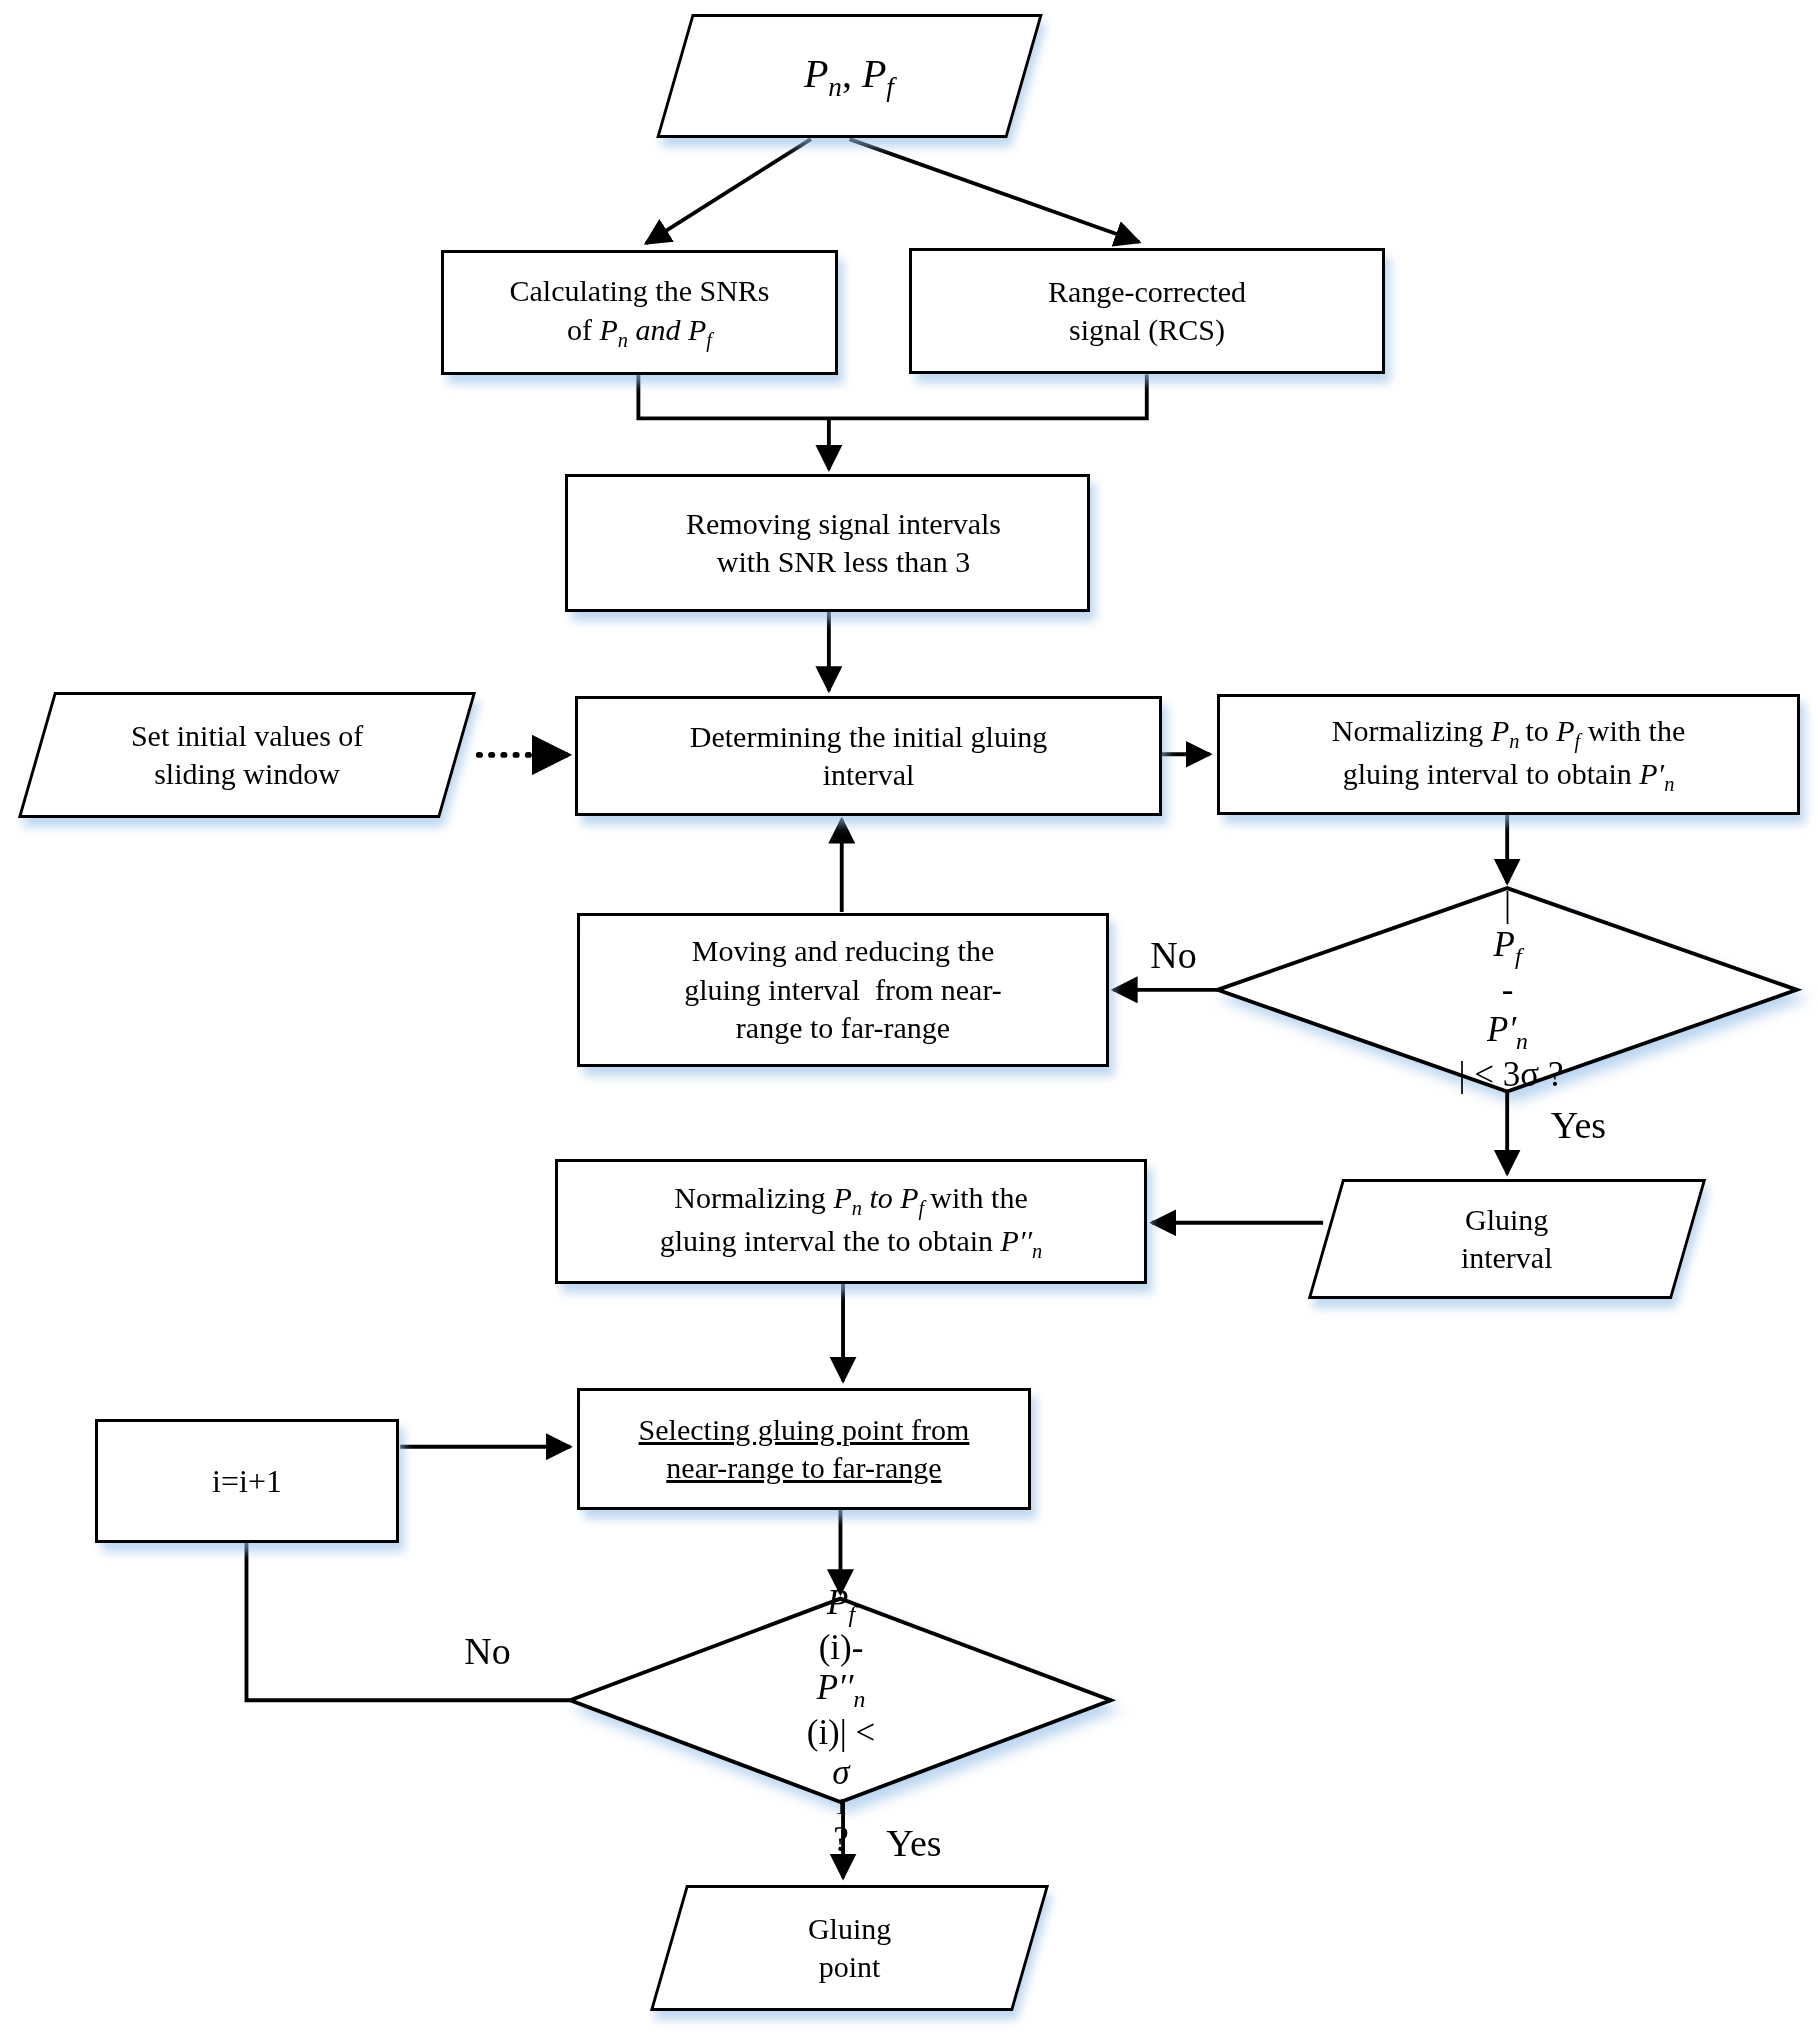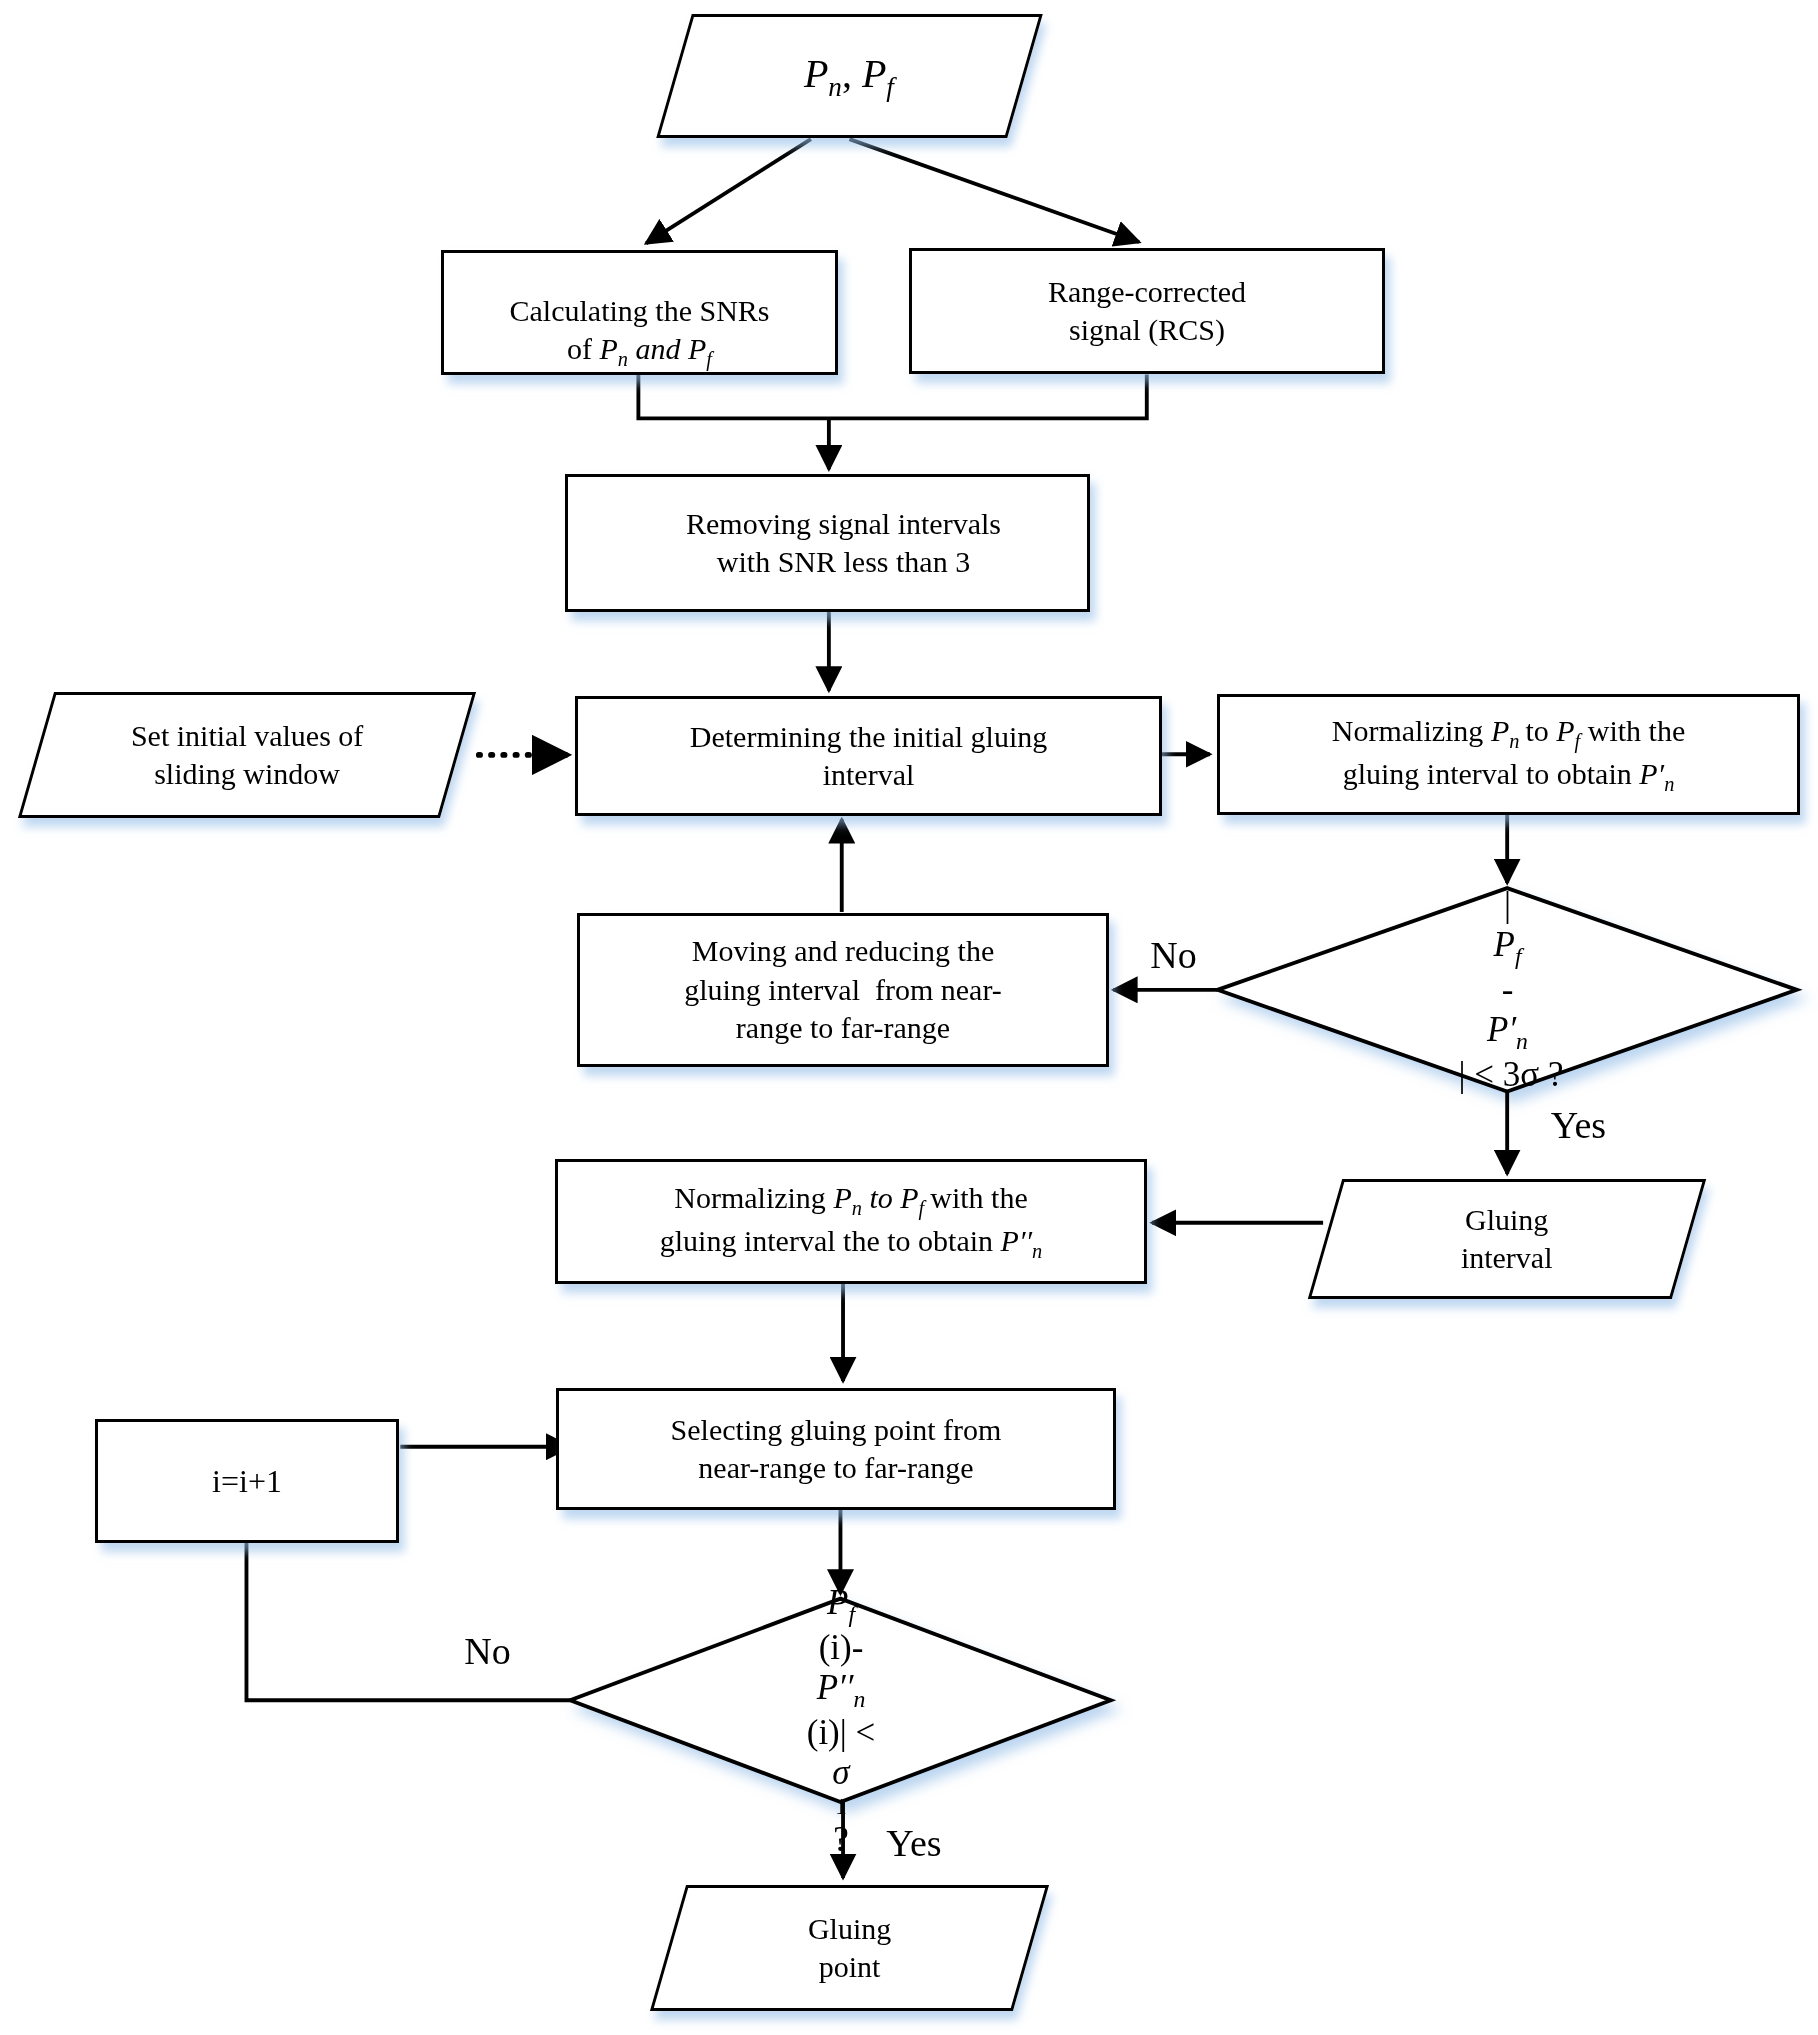--- a/index.html
+++ b/index.html
@@ -74,21 +74,21 @@
     <polygon class="diamond" points="1306,2484 1726,2642 1306,2800 886,2642"></polygon>
 
     <path class="edge" d="M 886 2642 L 383 2642 L 383 2352" marker-end="url(#arr)"></path>
     <path class="edge" d="M 1310 2800 L 1310 2918" marker-end="url(#arr)"></path>
   </svg>
 
   <div class="node para big" style="left:674px;top:14px;width:351px;height:124px;">
     <span class="txt"><i>P<sub>n</sub></i>, <i>P<sub>f</sub></i></span>
   </div>
 
-  <div class="node" style="left:441px;top:250px;width:397px;height:125px;align-items:flex-end;">
+  <div class="node" style="left:441px;top:250px;width:397px;height:125px;">
     <span>Calculating the SNRs<br>of <i>P<sub>n</sub> and P<sub>f</sub></i></span>
   </div>
   <div class="node" style="left:909px;top:248px;width:476px;height:126px;">
     <span>Range-corrected<br>signal (RCS)</span>
   </div>
 
   <div class="node" style="left:565px;top:474px;width:525px;height:138px;padding-left:32px;">
     <span>Removing signal intervals<br>with SNR less than 3</span>
   </div>
 
@@ -115,21 +115,21 @@
   </div>
 
   <div class="node" style="left:555px;top:1159px;width:592px;height:125px;">
     <span>Normalizing <i>P<sub>n</sub> to P<sub>f</sub></i> with the<br>gluing interval the to obtain <i>P′′<sub>n</sub></i></span>
   </div>
 
   <div class="node f50" style="left:95px;top:1386px;width:304px;height:124px;">
     <span>i=i+1</span>
   </div>
 
-  <div class="node" style="left:556px;top:1388px;width:560px;height:122px;">
+  <div class="node" style="left:577px;top:1388px;width:454px;height:122px;text-decoration:underline;">
     <span>Selecting gluing point from<br>near-range to far-range</span>
   </div>
 
   <div class="dtext" style="left:599px;top:1665px;width:484px;height:72px;">|<i>P<sub>f</sub></i>(i)-<i>P′′<sub>n</sub></i>(i)| &lt;<i>σ</i><sub>1</sub> ?</div>
 
   <div class="node para" style="left:668px;top:1885px;width:363px;height:126px;">
     <span class="txt">Gluing<br>point</span>
   </div>
 
   <div class="elabel" style="left:1125px;top:926px;width:97px;height:58px;">No</div>

